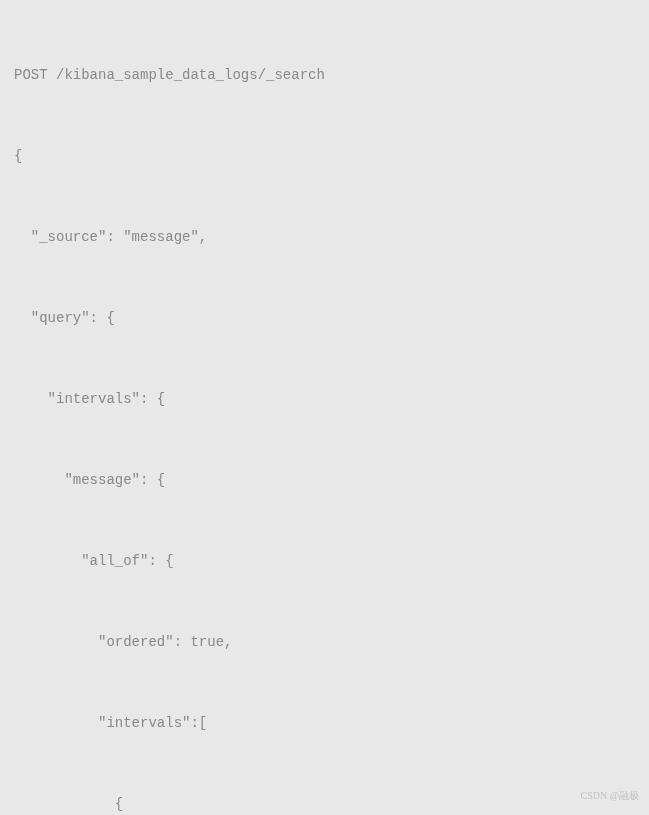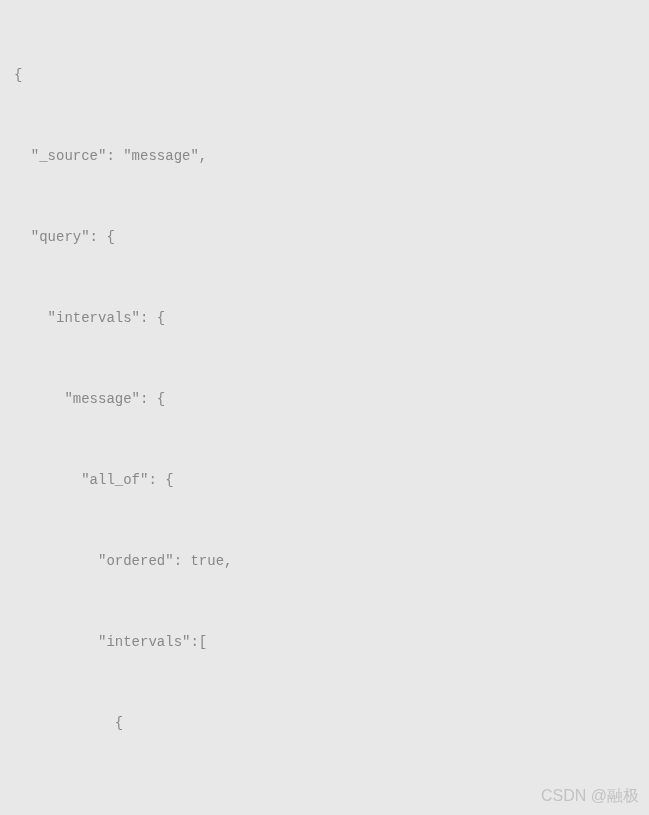--- a/index.html
+++ b/index.html
@@ -22,30 +22,31 @@
     .code-block {
       white-space: pre;
     }
     .line {
       display: block;
     }
     .watermark {
       position: absolute;
       bottom: 6px;
       right: 10px;
-      font-size: 16px;
+      font-size: 10px;
       color: #aaa;
-      font-family: Liberation Sans, sans-serif;
+      font-family: Liberation Serif, serif;
       opacity: 0.6;
     }
   </style>
 </head>
 <body>
 
 <div class="code-block">
+  <span class="line">POST /kibana_sample_data_logs/_search</span>
   <span class="line">{</span>
   <span class="line">  "_source": "message",</span>
   <span class="line">  "query": {</span>
   <span class="line">    "intervals": {</span>
   <span class="line">      "message": {</span>
   <span class="line">        "all_of": {</span>
   <span class="line">          "ordered": true,</span>
   <span class="line">          "intervals":[</span>
   <span class="line">            {</span>
   

